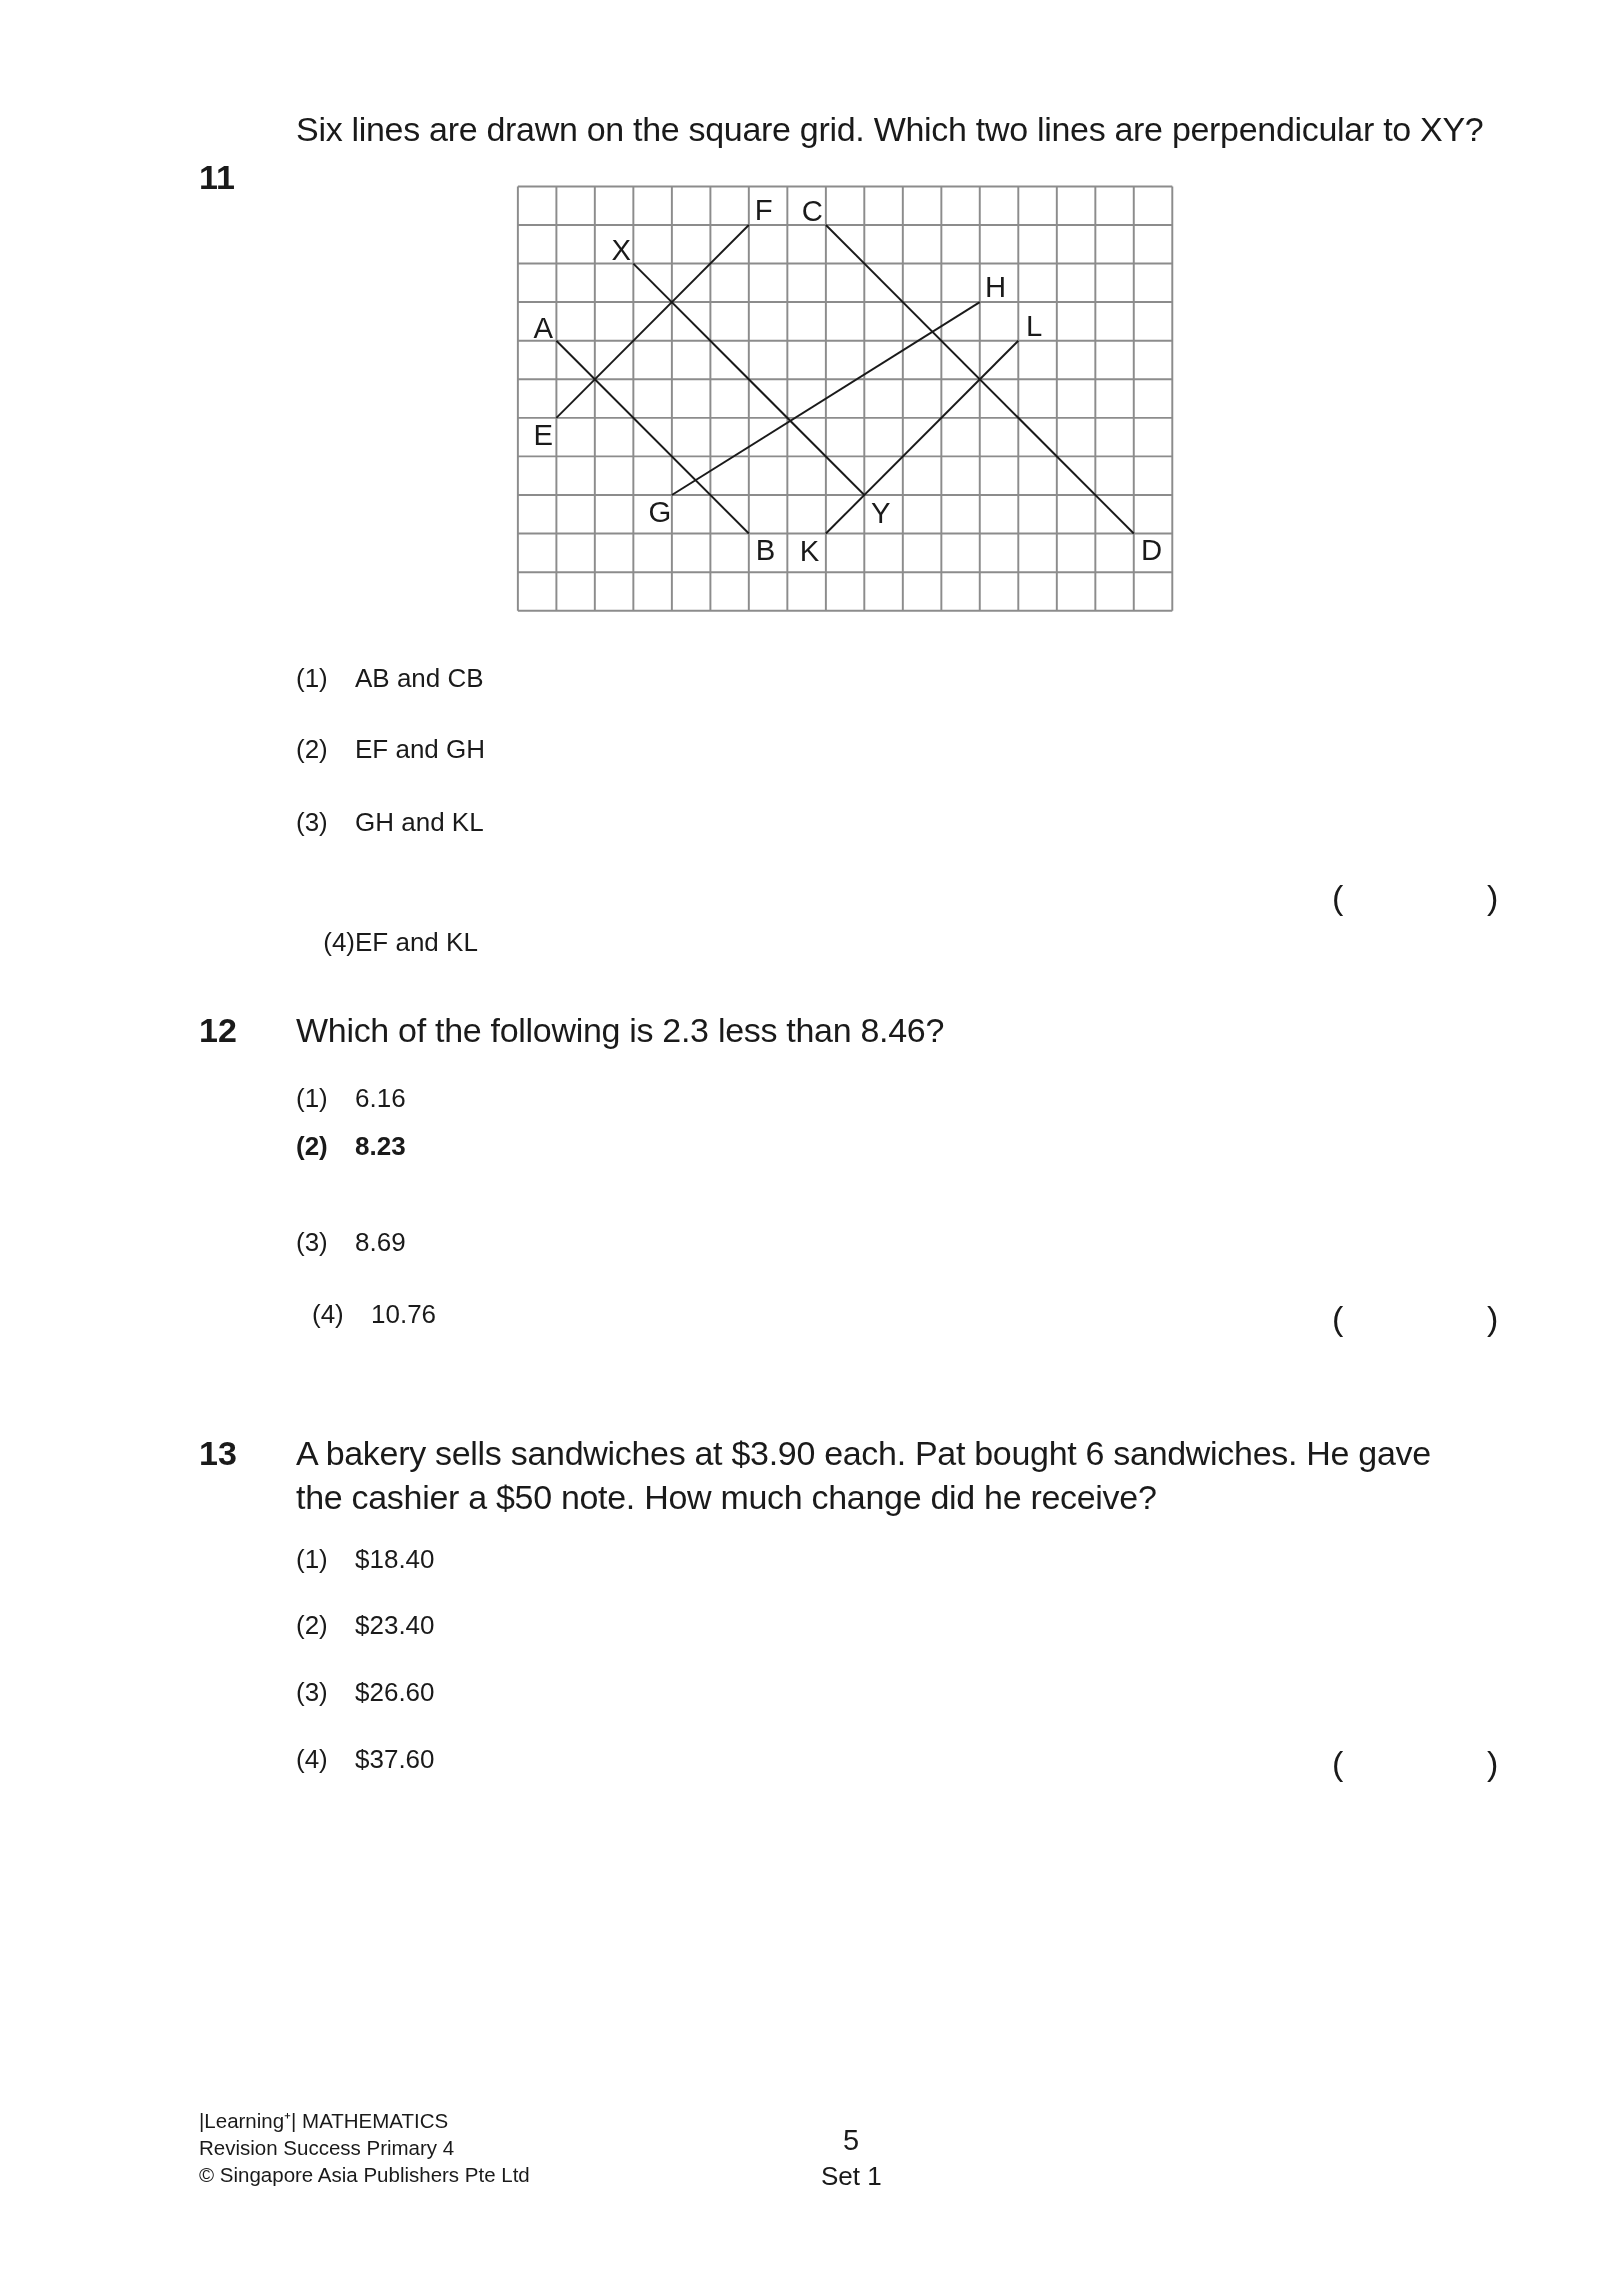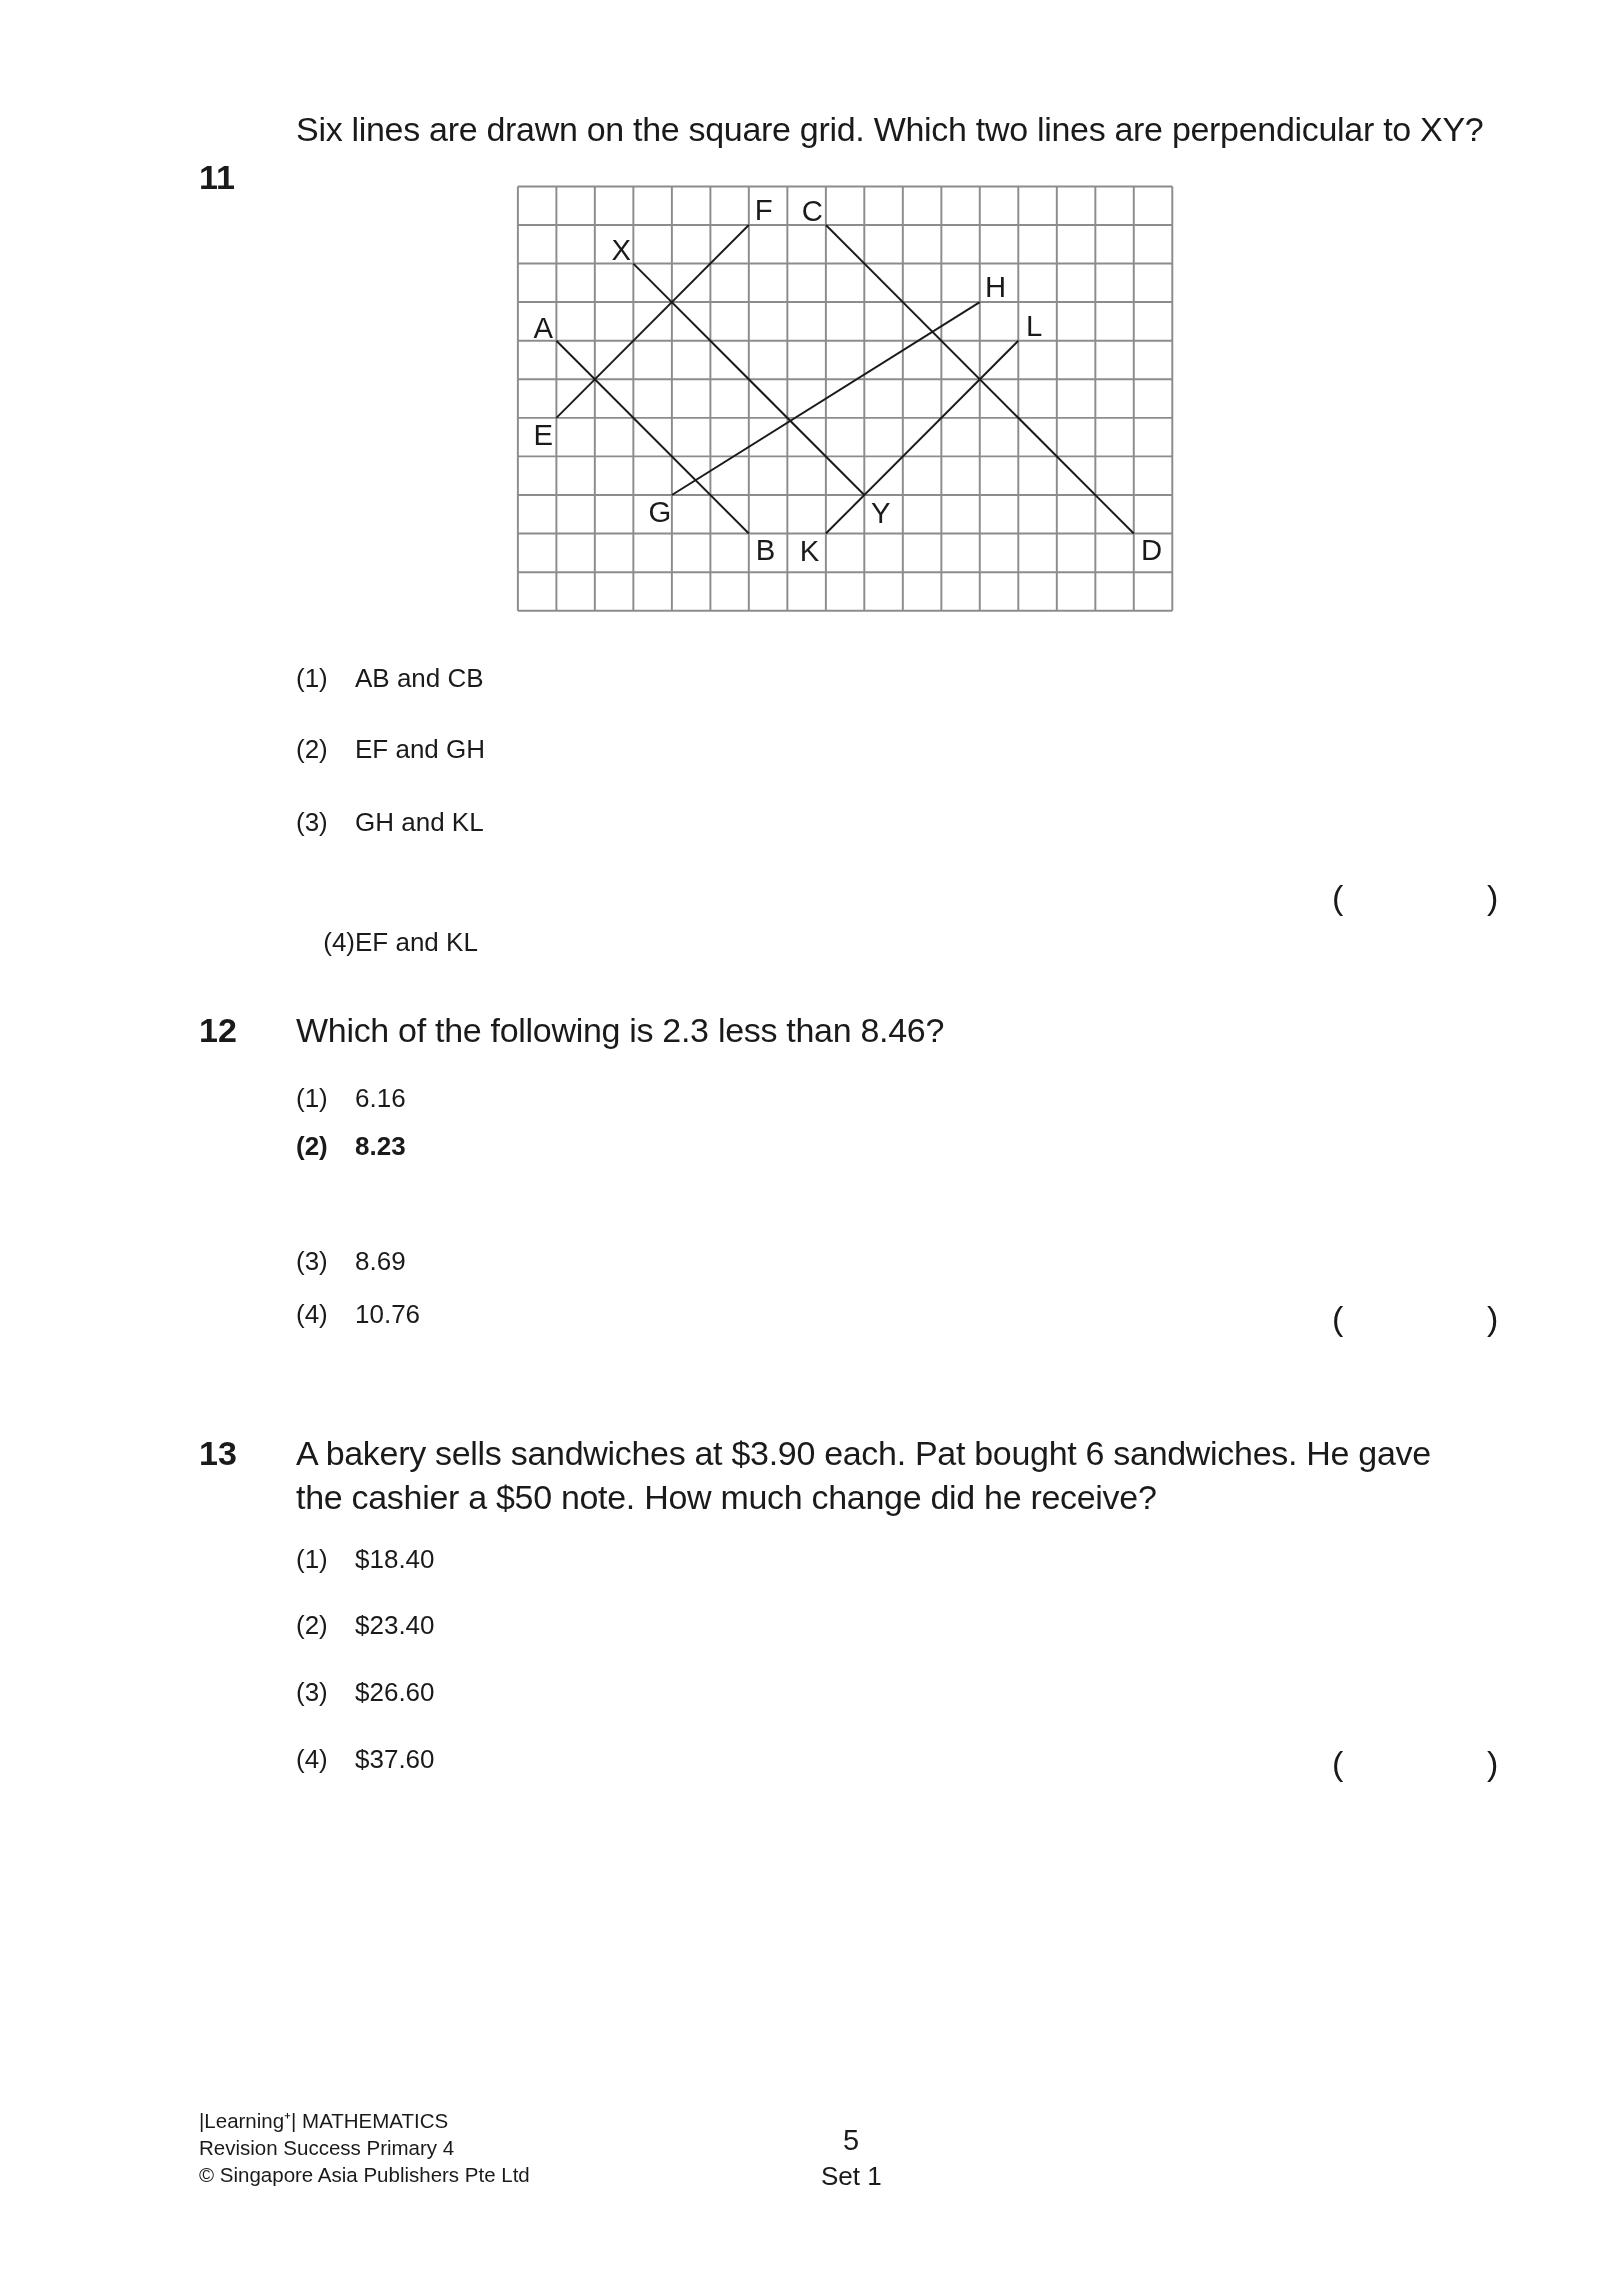--- a/index.html
+++ b/index.html
@@ -105,24 +105,24 @@
 
 <div class="abs qnum" style="top:1011px;">12</div>
 <div class="abs qtext" style="top:1011px;">Which of the following is 2.3 less than 8.46?</div>
 
 <div class="abs opt" style="top:1083px;">
   <span class="num">(1)</span><span>6.16</span>
 </div>
 <div class="abs opt" style="top:1131px;font-weight:bold;">
   <span class="num">(2)</span><span>8.23</span>
 </div>
-<div class="abs opt" style="top:1227px;margin-top:19px;">
+<div class="abs opt" style="top:1227px;">
   <span class="num">(3)</span><span>8.69</span>
 </div>
-<div class="abs opt" style="top:1299px;">
+<div class="abs opt" style="top:1299px;margin-left:16px;">
   <span class="num">(4)</span><span>10.76</span>
 </div>
 <div class="abs bracket" style="top:1299px; left:1332px;">(</div>
 <div class="abs" style="top:1297px; left:1351px; width:132px; height:44px;"></div>
 <div class="abs bracket" style="top:1299px; left:1487px;">)</div>
 
 <div class="abs qnum" style="top:1434px;">13</div>
 <div class="abs qtext" style="top:1434px;">A bakery sells sandwiches at $3.90 each. Pat bought 6 sandwiches. He gave</div>
 <div class="abs qtext" style="top:1478px;">the cashier a $50 note. How much change did he receive?</div>
 

